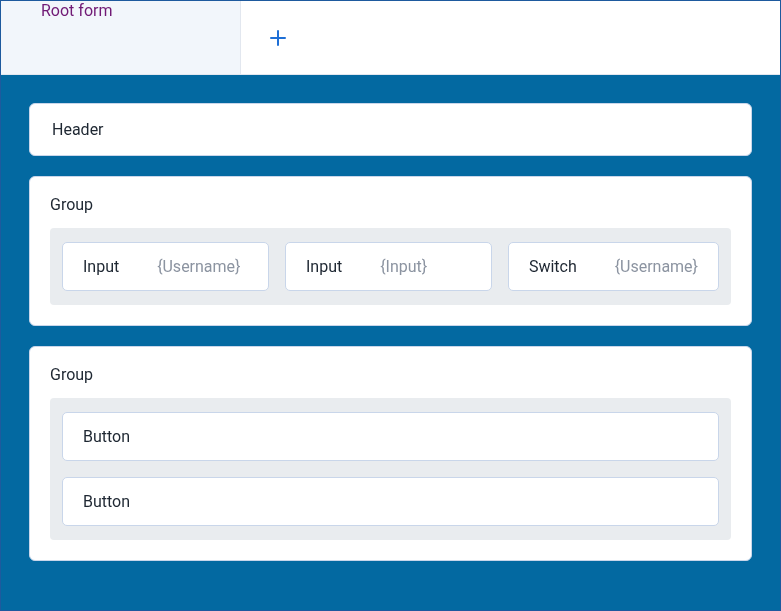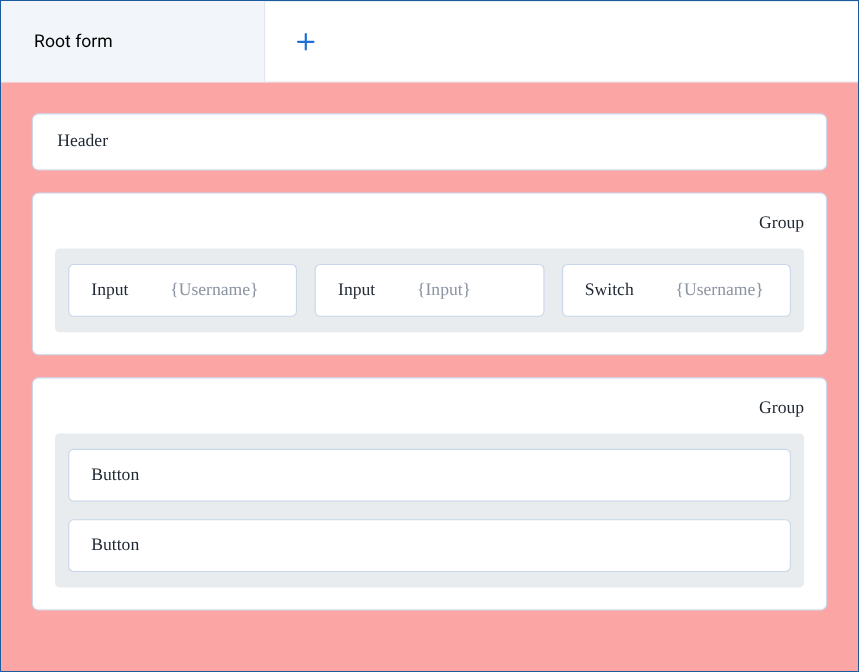--- a/index.html
+++ b/index.html
@@ -17,45 +17,43 @@
     display: flex;
     flex-direction: column;
   }
   .tabbar {
     display: flex;
     height: 74px;
     border-bottom: 1px solid #e2e7ef;
   }
   .tab {
     display: flex;
-    align-items: center;
-    padding: 0 30px;
+    padding: 0 40px;
     font-size: 16px;
-    color: #000000;
+    color: #701a75;
     border-right: 1px solid #e2e7ef;
     background: #f2f6fb;
     min-width: 240px;
     cursor: pointer;
   }
   .tab-add {
     display: flex;
     align-items: center;
     padding: 0 28px;
     cursor: pointer;
   }
   .tab-add svg { display: block; }
   .canvas {
     flex: 1;
-    background: #fca5a5;
+    background: #0369a1;
     padding: 28px;
     display: flex;
     flex-direction: column;
     gap: 20px;
     overflow: auto;
-    font-family: Liberation Serif, serif;
   }
   .card {
     background: #fff;
     border: 1px solid #c9d6ea;
     border-radius: 6px;
     padding: 16px 22px;
   }
   .card-title {
     font-size: 16px;
     color: #1e2732;
@@ -65,21 +63,20 @@
     background: #fff;
     border: 1px solid #c9d6ea;
     border-radius: 6px;
     padding: 18px 20px 20px 20px;
   }
   .group-title {
     font-size: 16px;
     color: #1e2732;
     margin-bottom: 14px;
     font-weight: 400;
-    text-align: right;
   }
   .group-body {
     background: #e9ecef;
     border-radius: 4px;
     padding: 14px 12px;
     display: flex;
     flex-direction: row;
     gap: 16px;
   }
   .group-body.row {

